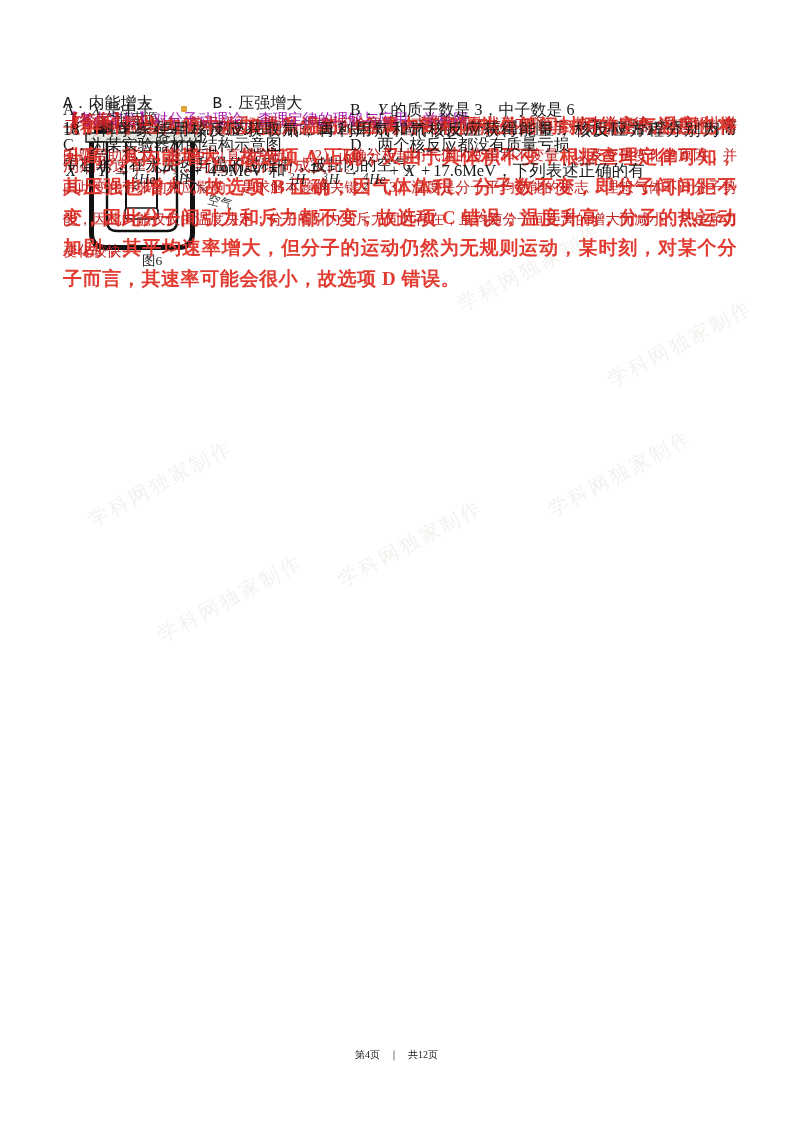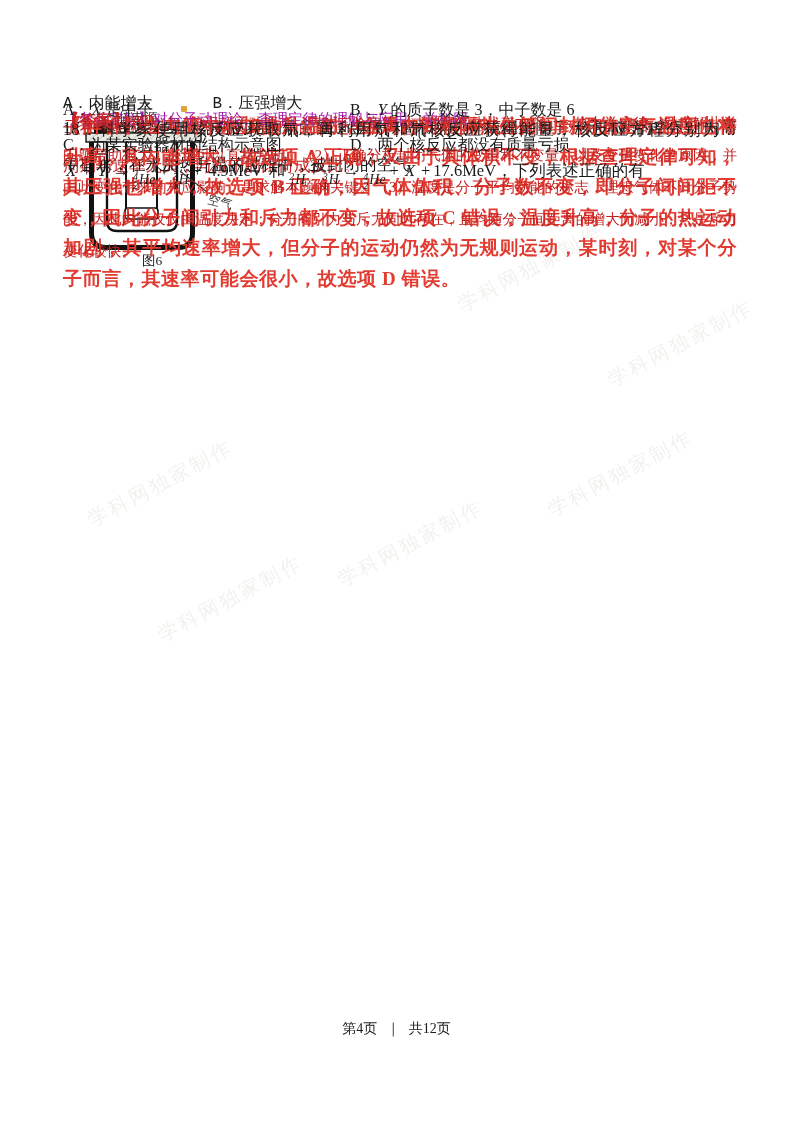--- a/index.html
+++ b/index.html
@@ -42,21 +42,21 @@
   .q18stem{font-size:16.5px;line-height:41px;text-align:justify;}
   .m{margin:0 3px;}
   i{font-style:italic;}
   .nuclide{display:inline-flex;align-items:center;vertical-align:-3px;margin:0 1px;}
   .nuclide .nums{display:inline-flex;flex-direction:column;align-items:center;font-size:10px;line-height:9px;font-style:italic;transform:translateY(1px);}
   .nuclide .sym{font-style:italic;font-size:14px;margin-left:1px;}
 
   .q18grid{display:grid;grid-template-columns:287px auto;font-size:16px;line-height:35px;}
   .opt .opt-it{margin:0 4px 0 1px;}
 
-  .footer{position:absolute;top:1020px;left:0;width:100%;display:flex;justify-content:center;gap:9px;font-size:14px;color:#1a1a1a;}
+  .footer{position:absolute;top:1048px;left:0;width:100%;display:flex;justify-content:center;gap:9px;font-size:10px;color:#1a1a1a;}
 
   .wm{position:absolute;color:#96876c;opacity:0.11;font-size:20px;letter-spacing:3px;transform:rotate(-28deg);white-space:nowrap;pointer-events:none;}
 
   figure{margin:16px;}
   svg text{font-family:"Liberation Serif","DejaVu Serif",serif;}
 </style>
 </head>
 <body>
 
 <div class="page">

